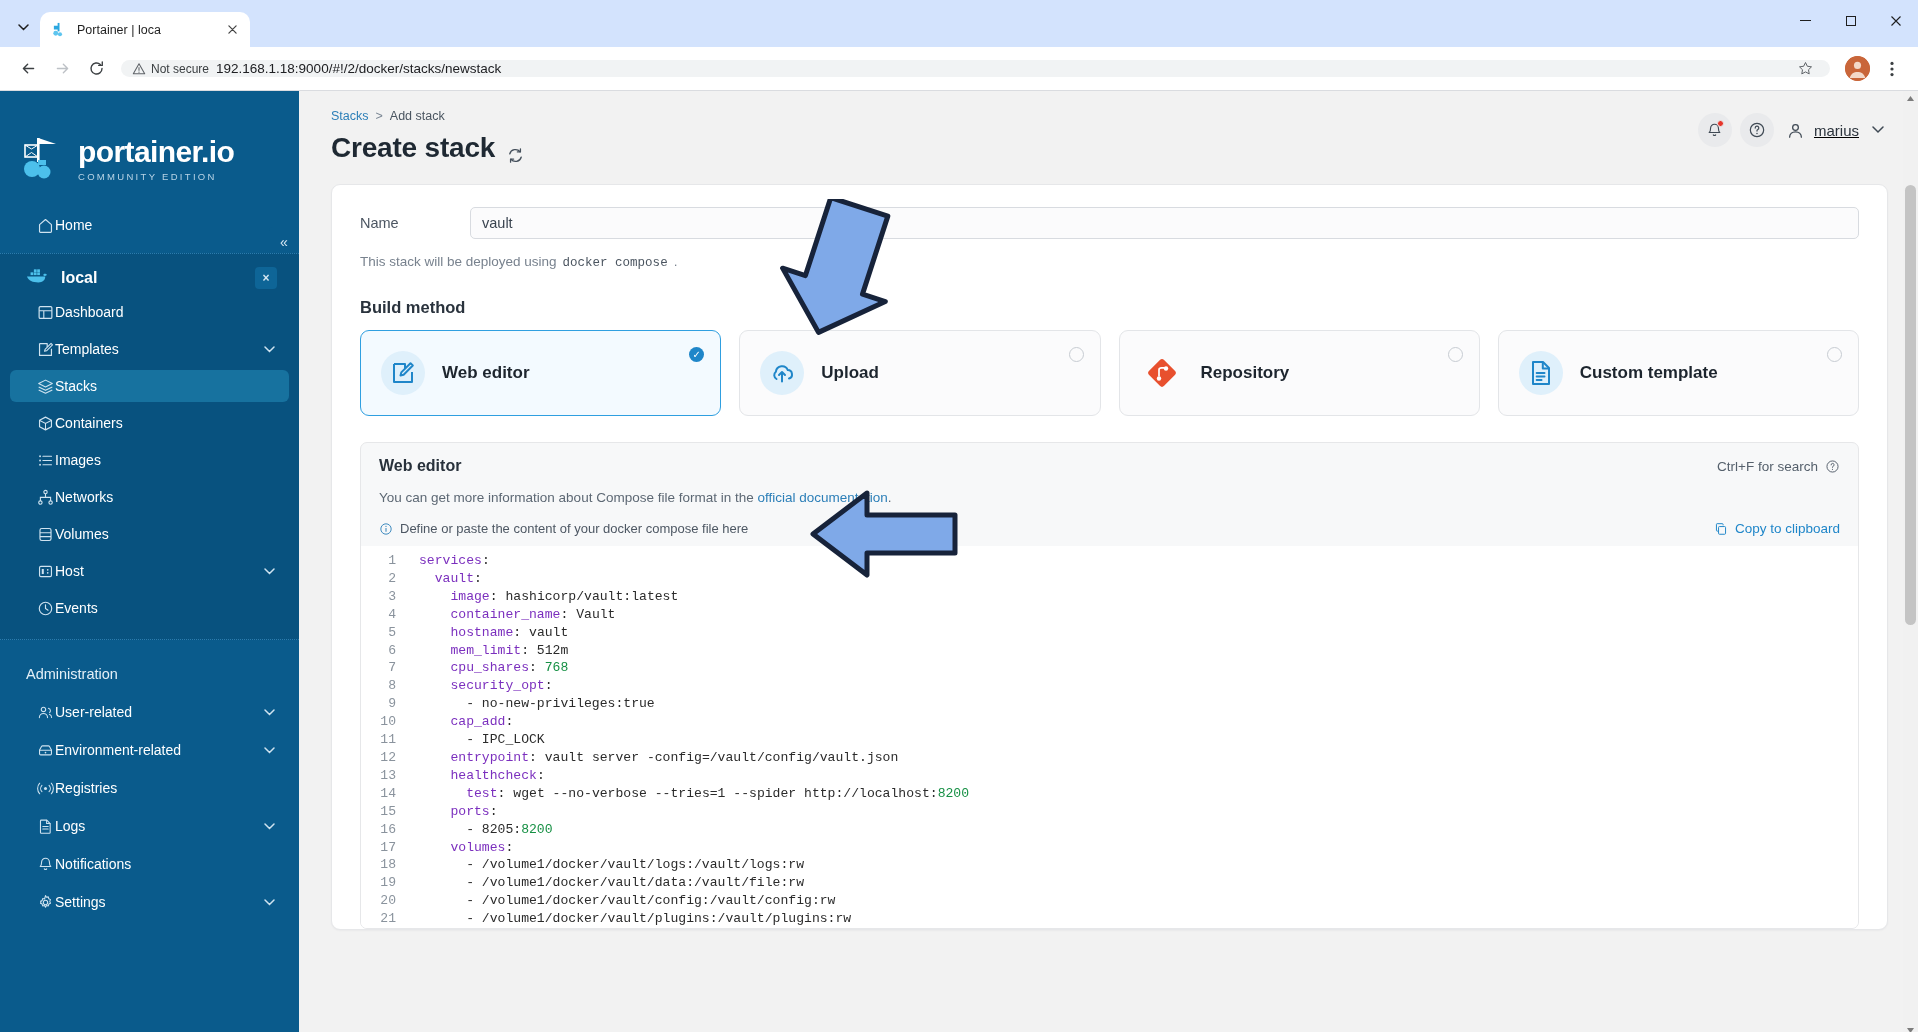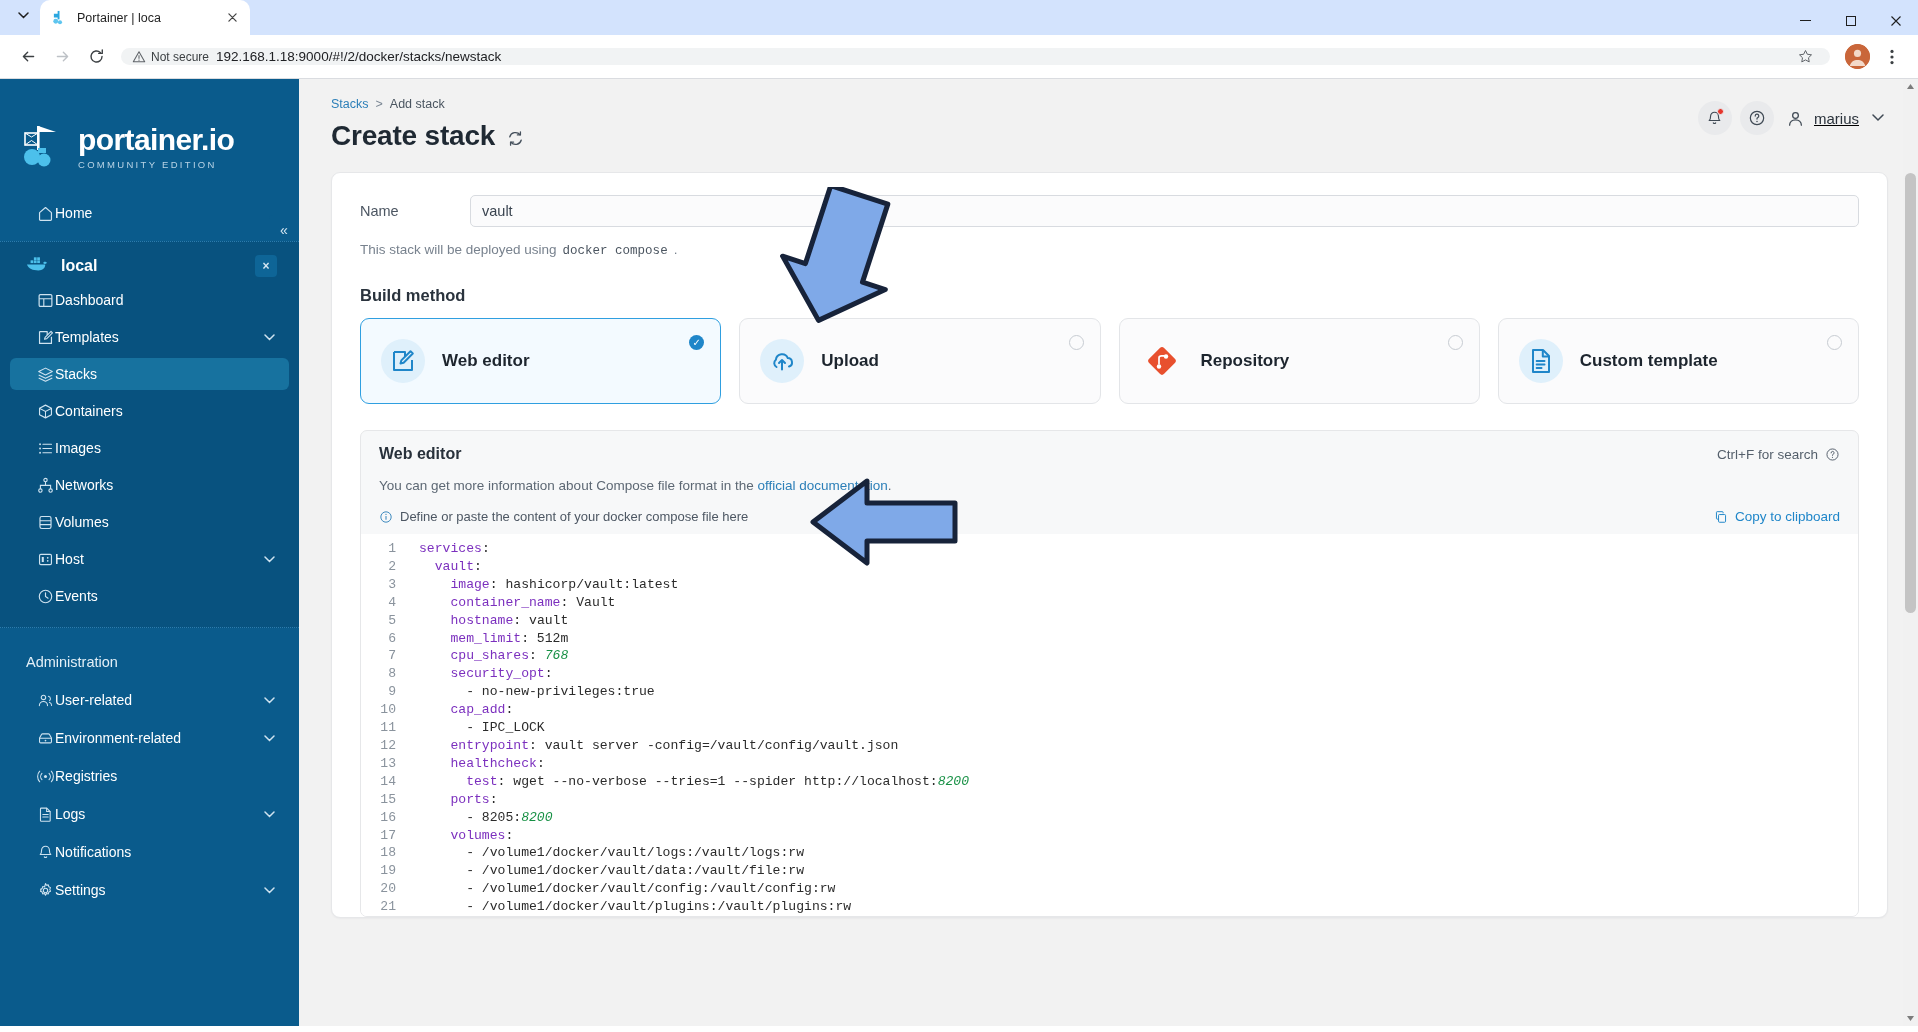--- a/index.html
+++ b/index.html
@@ -5,21 +5,21 @@
   * { box-sizing: border-box; margin: 0; padding: 0; }
   html, body { width: 1918px; height: 1032px; overflow: hidden; }
   body {
     font-family: "Liberation Sans", sans-serif;
     background: #ffffff;
     -webkit-font-smoothing: antialiased;
   }
 
   
   .browser-top {
-    height: 35px;
+    height: 47px;
     background: #d3e3fd;
     display: flex;
     align-items: flex-end;
     padding-left: 6px;
     position: relative;
   }
   .tabstrip-chevron {
     width: 34px; height: 34px;
     display: flex; align-items: center; justify-content: center;
     color: #1f1f1f; font-size: 13px;
@@ -244,21 +244,21 @@
     color: #2c7fb8;
     display: flex;
     align-items: center;
     gap: 7px;
     margin-bottom: 9px;
   }
   .breadcrumb .sep { color: #7b8794; }
   .breadcrumb .crumb-current { color: #4a5560; }
   .page-title-row {
     display: flex;
-    align-items: center;
+    align-items: flex-end;
     gap: 12px;
   }
   .page-title {
     font-size: 28px;
     font-weight: 700;
     color: #1f2933;
     letter-spacing: -0.2px;
   }
   .refresh-ico { color: #45505c; display:flex; margin-top: 4px; }
 
@@ -464,21 +464,21 @@
     flex-shrink: 0;
     user-select: none;
   }
   .code-body {
     flex: 1;
     white-space: pre;
     color: #2b2b2b;
     padding-left: 12px;
   }
   .k { color: #7b2fbe; margin-top: 24px; }
-  .n { color: #169044; font-style: italic; }
+  .n { color: #169044; }
 
   
   .scroll-track {
     position: absolute;
     right: 0; top: 0;
     width: 15px;
     height: 947px;
     background: #f1f1f1;
   }
   .scroll-thumb {

